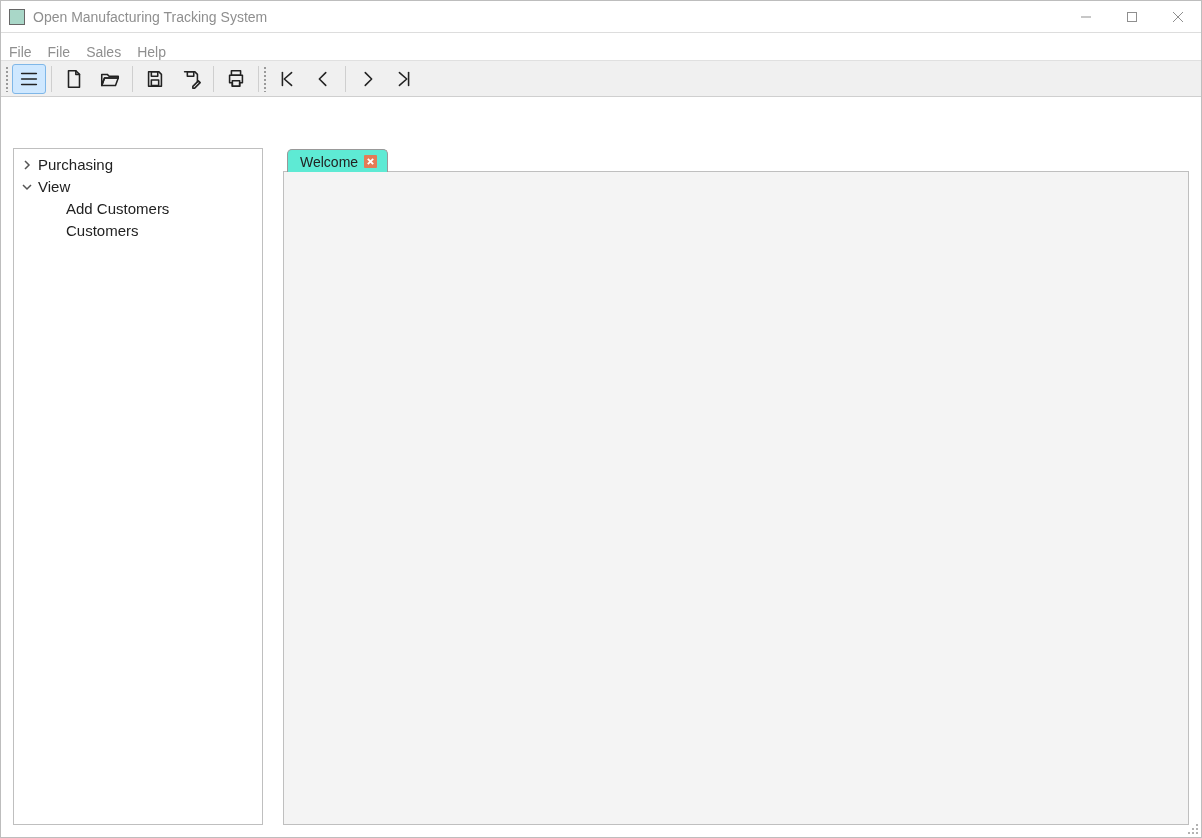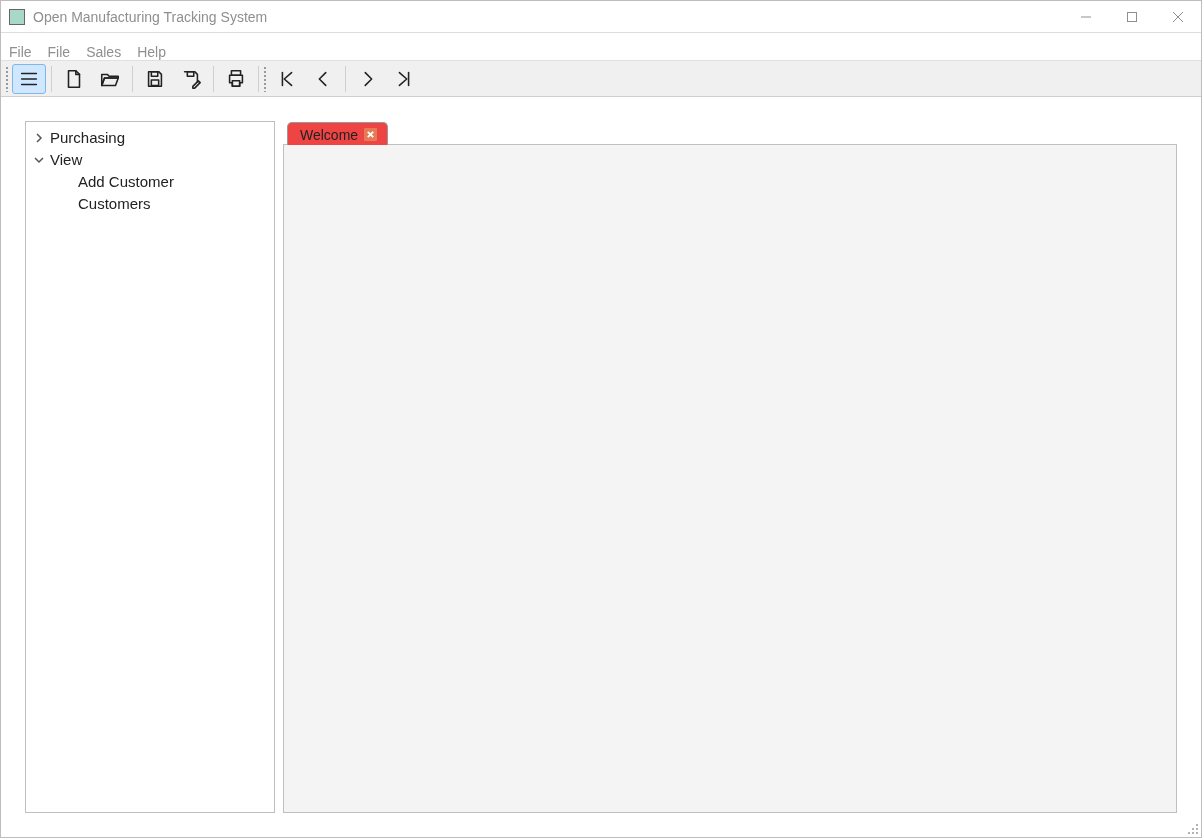--- a/index.html
+++ b/index.html
@@ -53,36 +53,37 @@
   }
   .tool-btn.active { background: #cfe8ff; border: 1px solid #7fb7e8; }
   .tool-btn svg { width: 22px; height: 22px; stroke: #222; stroke-width: 1.7; fill: none; stroke-linecap: round; stroke-linejoin: round; }
   .grip {
     width: 4px; height: 26px; margin-right: 2px;
     background-image: radial-gradient(#9a9a9a 1px, transparent 1px);
     background-size: 4px 4px;
   }
   
   .body {
-    flex: 1; display: flex; padding: 24px; gap: 8px; background: #fff;
+    flex: 1; display: flex; padding: 12px; gap: 20px; background: #fff;
     min-height: 0;
+    margin-top: 39px;
   }
   
   .tree-panel {
     width: 250px; border: 1px solid #bfbfbf; background: #fff;
     padding: 4px 6px; overflow: auto;
   }
   .tree-node { display: flex; align-items: center; height: 22px; font-size: 15px; cursor: default; }
   .tree-chevron { width: 14px; text-align: center; color: #555; margin-right: 4px; }
   .tree-child { padding-left: 46px; }
   
   .tab-area { flex: 1; display: flex; flex-direction: column; min-width: 0; }
   .tab-strip { height: 24px; display: flex; align-items: flex-end; position: relative; }
   .tab {
-    position: relative; height: 23px; background: #ef4444;
+    position: relative; height: 23px; background: #5eead4;
     border: 1px solid #999; border-bottom: none; border-radius: 5px 5px 0 0;
     padding: 1px 10px 0 12px; display: flex; align-items: center;
     font-size: 14px; margin-left: 4px; z-index: 2;
   }
   .tab-close {
     width: 13px; height: 13px; margin-left: 6px; background: #e47b56;
     display: flex; align-items: center; justify-content: center; border-radius: 1px;
   }
   .tab-close svg { width: 9px; height: 9px; stroke: #fff; stroke-width: 2; }
   .tab-content {
@@ -215,21 +216,21 @@
       </div>
       <div class="tree-node">
         <span class="tree-chevron">
           <svg width="10" height="10" viewBox="0 0 10 10">
               <polyline points="1,3 5,7 9,3" fill="none" stroke="#555" stroke-width="1.5"></polyline>
             </svg>
         </span>
         <span>View</span>
       </div>
       <div class="tree-node tree-child">
-        <span>Add Customer</span>
+        <span>Add Customers</span>
       </div>
       <div class="tree-node tree-child">
         <span>Customers</span>
       </div>
     </div>
 
     <div class="tab-area">
       <div class="tab-strip">
         <div class="tab">
           <span>Welcome</span>

